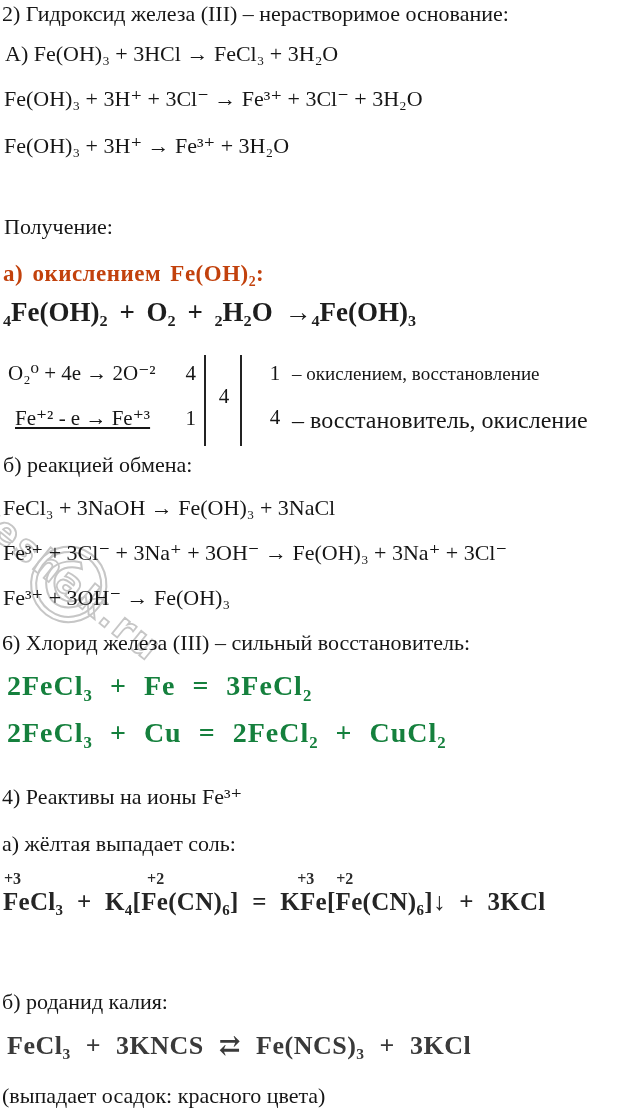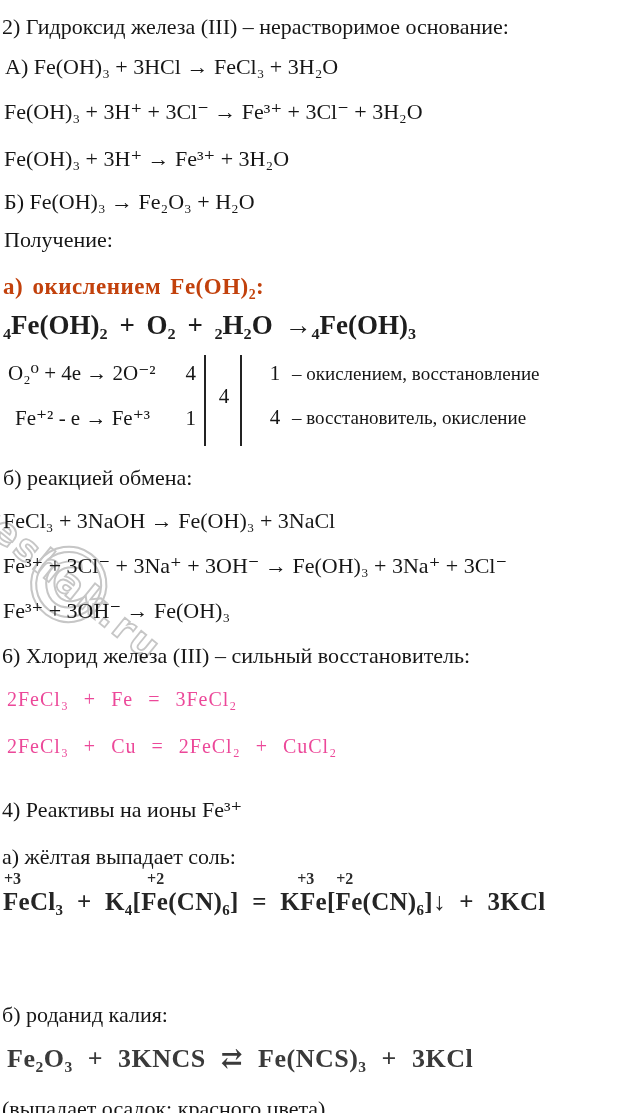--- a/index.html
+++ b/index.html
@@ -9,57 +9,56 @@
     background:#fff;
     overflow:hidden;
     font-family:"Liberation Serif","DejaVu Serif",serif;
     color:#161616;
   }
   .line{
     position:absolute;left:5px;
     white-space:nowrap;
     font-size:22px;line-height:26px;
     z-index:2;
-    margin-top:13px;
   }
   
   .scan-label{
     font-weight:bold;font-size:23px;color:#c2410c;
     letter-spacing:0.5px;word-spacing:3px;left:3px;
   }
   .scan-eq{
     font-weight:bold;font-size:27px;color:#1d1d1d;
     word-spacing:5px;left:3px;
   }
   .scan-eq2{
-    font-weight:normal;font-size:20px;color:#ec4899;
+    font-weight:bold;font-size:28px;color:#15803d;
     word-spacing:9px;letter-spacing:1px;left:7px;
   }
   .scan-eq3{
     font-weight:bold;font-size:26px;color:#3a3a3a;
     word-spacing:8px;letter-spacing:0.5px;left:7px;
   }
   
   .balance{
     position:absolute;left:8px;top:355px;width:616px;height:92px;
     font-size:21px;z-index:2;
   }
   .balance .b{position:absolute;white-space:nowrap;}
   .bal-eq1{left:0;top:6px;}
-  .bal-eq2{left:7px;top:51px;}
+  .bal-eq2{left:7px;top:51px;text-decoration:underline;}
   .bal-m1{left:168px;top:6px;width:20px;text-align:right;}
   .bal-m2{left:168px;top:51px;width:20px;text-align:right;}
   .bal-bar{position:absolute;top:0;width:2px;height:91px;background:#232323;}
   .bar1{left:196px;}
   .bar2{left:232px;}
   .bal-cf{left:198px;top:29px;width:36px;text-align:center;}
   .bal-r1{left:255px;top:6px;width:24px;text-align:center;}
   .bal-r2{left:255px;top:50px;width:24px;text-align:center;}
   .bal-n1{left:284px;top:8px;font-size:19px;}
-  .bal-n2{left:284px;top:52px;font-size:19px;font-family:Liberation Serif, serif;}
+  .bal-n2{left:284px;top:52px;font-size:24px;font-family:Liberation Serif, serif;}
   
   .koxeq{
     position:absolute;left:3px;top:888px;
     white-space:nowrap;z-index:2;
     font-size:25px;font-weight:bold;color:#252525;
     letter-spacing:0.3px;
   }
   .koxeq .chunk{position:relative;display:inline-block;}
   .koxeq .op{display:inline-block;margin:0 7px;}
   .ox{
@@ -90,21 +89,20 @@
 
 <div id="page">
 
   <span class="wm-copy">©</span>
   <span class="wm-text">reshak.ru</span>
 
   <div class="line" style="top:1px;left:2px">2) Гидроксид железа (III) – нерастворимое основание:</div>
   <div class="line" style="top:41px">А) Fe(OH)₃ + 3HCl → FeCl₃ + 3H₂O</div>
   <div class="line" style="top:86px;left:4px">Fe(OH)₃ + 3H⁺ + 3Cl⁻ → Fe³⁺ + 3Cl⁻ + 3H₂O</div>
   <div class="line" style="top:133px;left:4px">Fe(OH)₃ + 3H⁺ → Fe³⁺ + 3H₂O</div>
-  <div class="line" style="top:176px;left:4px">Б) Fe(OH)₃ → Fe₂O₃ + H₂O</div>
 
   <div class="line" style="top:214px;left:4px">Получение:</div>
   <div class="line scan-label" style="top:261px">а) окислением Fe(OH)₂:</div>
   <div class="line scan-eq" style="top:299px">₄Fe(OH)₂ + O₂ + ₂H₂O →₄Fe(OH)₃</div>
 
   <div class="balance">
     <div class="b bal-eq1">O₂⁰ + 4e → 2O⁻²</div>
     <div class="b bal-eq2">Fe⁺² - e → Fe⁺³</div>
     <div class="b bal-m1">4</div>
     <div class="b bal-m2">1</div>
@@ -140,16 +138,16 @@
     <span class="op">=</span>
     <span class="chunk">
       <span class="ox" style="left:17px">+3</span>
       <span class="ox" style="left:56px">+2</span><span>KFe[Fe(CN)₆]↓</span>
     </span>
     <span class="op">+</span>
     <span class="chunk"><span>3KCl</span></span>
   </div>
 
   <div class="line" style="top:989px;left:2px">б) роданид калия:</div>
-  <div class="line scan-eq3" style="top:1033px">Fe₂O₃ + 3KNCS ⇄ Fe(NCS)₃ + 3KCl</div>
+  <div class="line scan-eq3" style="top:1033px">FeCl₃ + 3KNCS ⇄ Fe(NCS)₃ + 3KCl</div>
   <div class="line" style="top:1083px;left:2px">(выпадает осадок: красного цвета)</div>
 
 </div>
 
 </body></html>

